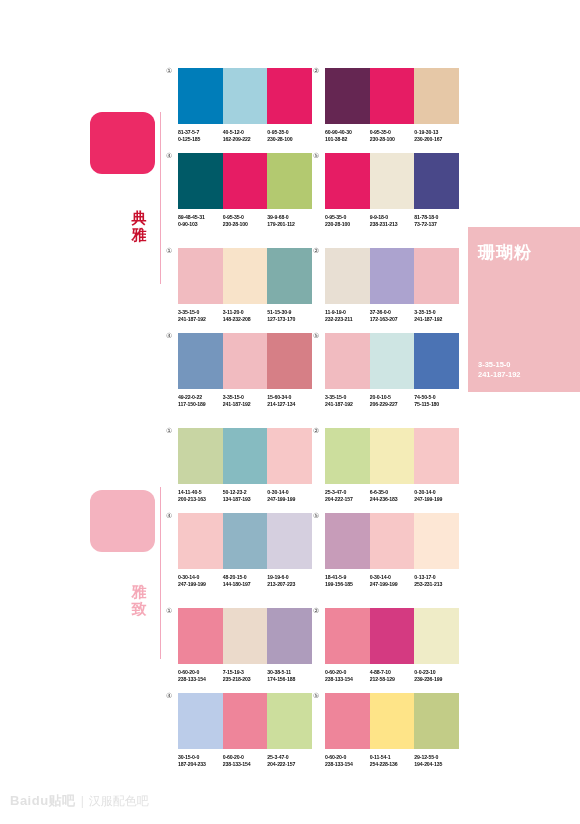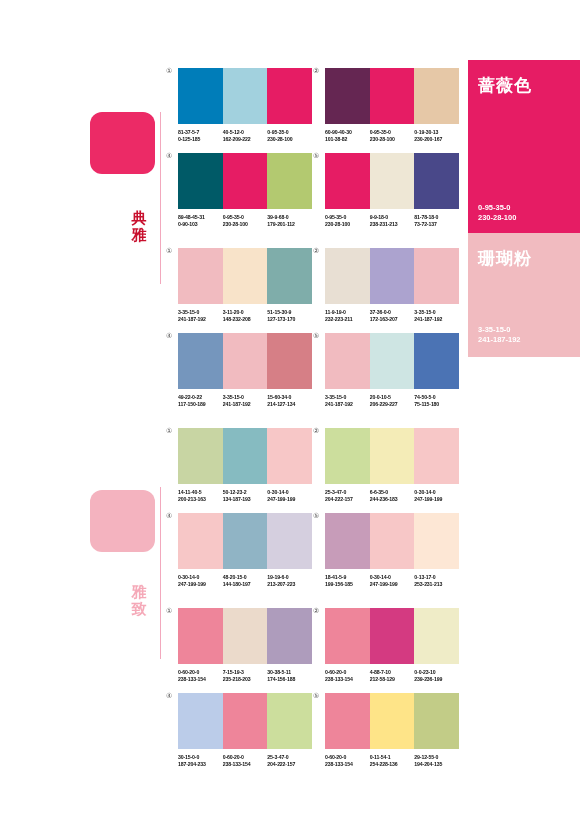--- a/index.html
+++ b/index.html
@@ -457,27 +457,25 @@
               <div>
                 <b>29-12-55-0</b>
                 <b>194-204-135</b>
               </div>
             </div>
           </div>
         </div>
       </div>
     </div>
 
-<div class="card" style="top: 60px; height: 175px; background: rgb(230, 28, 100);">
-      <div class="cname">蔷薇色</div>
-      <div class="ccode">
-        <b>0-95-35-0</b>
-        <b>230-28-100</b>
-      </div>
-    </div>
-    <div class="card" style="top: 233px; height: 124px; background: rgb(241, 187, 192);">
+  <div class="footer">
+    <span class="bd">Baidu贴吧</span>
+    <span class="sep">|</span>
+    <span class="tb">汉服配色吧</span>
+  </div>
+    <div class="card" style="top: 227px; height: 165px; background: rgb(241, 187, 192);">
       <div class="cname">珊瑚粉</div>
       <div class="ccode">
         <b>3-35-15-0</b>
         <b>241-187-192</b>
       </div>
     </div>
   </div>
 
 </body></html>

